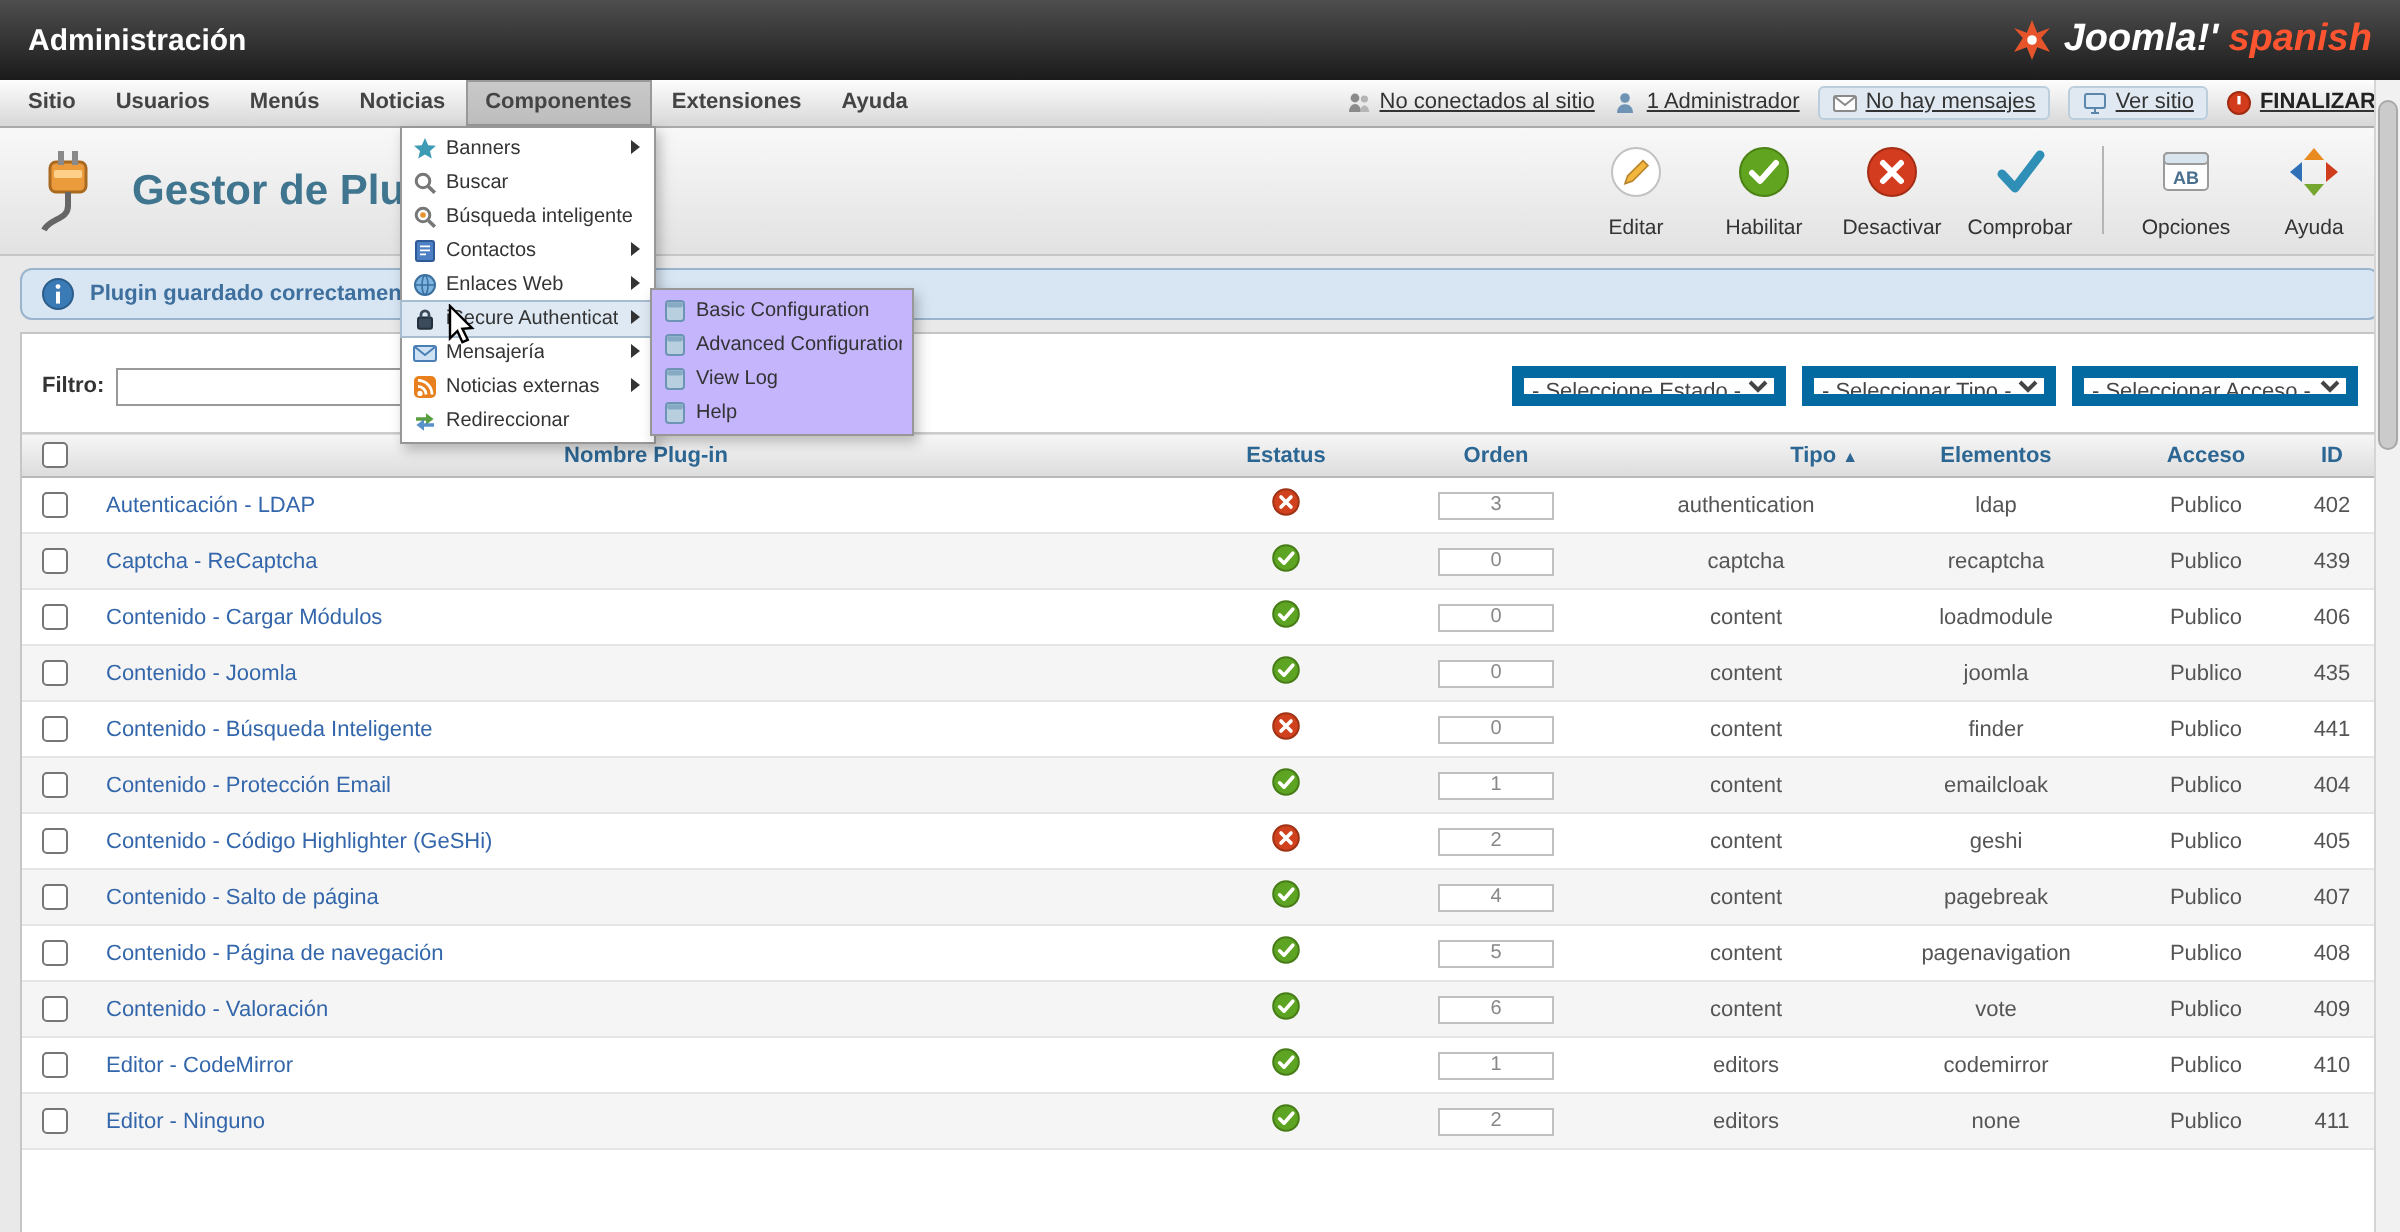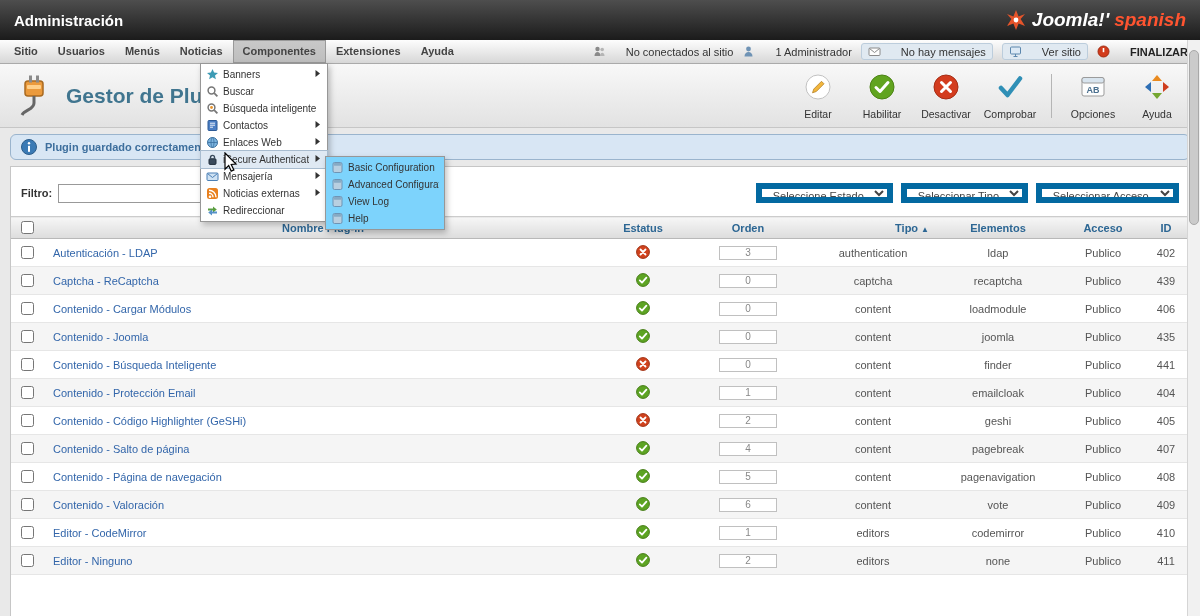--- a/index.html
+++ b/index.html
@@ -19,21 +19,21 @@
   .menubar { height:24px; background:linear-gradient(#fdfdfd,#d7d7d7);
     border-bottom:1px solid #aaa; display:flex; align-items:stretch;
     justify-content:space-between; padding:0 4px; position:relative; z-index:30; }
   .menu-items { display:flex; }
   .menu-item { padding:0 10px; line-height:23px; font-size:11px; font-weight:bold;
     color:#444; cursor:pointer; white-space:nowrap; }
   .menu-item.active { background:linear-gradient(#c9c9c9,#bdbdbd);
     box-shadow:inset 0 0 0 1px #999; }
   .menubar-status { display:flex; align-items:center; gap:9px; font-size:11px;
     color:#333; padding-right:8px; }
-  .status-item { display:flex; align-items:flex-end; gap:20px; cursor:pointer; white-space:nowrap; }
+  .status-item { display:flex; align-items:flex-start; gap:4px; cursor:pointer; white-space:nowrap;text-decoration:underline; }
   .status-item.pill { background:#e0e9f1; border:1px solid #bccddc; border-radius:3px; padding:1px 6px; }
   .status-item.strong span { font-weight:bold; color:#222; }
   .icon svg { display:block; }
   
   .header-area { height:64px; background:linear-gradient(#f8f8f8,#e2e2e2);
     border-bottom:1px solid #c6c6c6; display:flex; align-items:center;
     justify-content:space-between; padding:0 12px; }
   .title-block { display:flex; align-items:center; gap:10px; }
   h1.page-title { margin:0; font-size:21px; color:#40758f; font-weight:bold; }
   .toolbar { display:flex; align-items:flex-start; gap:2px; }
@@ -76,21 +76,21 @@
   .col-type { width:120px;text-align:right; }  .col-elements { width:130px; } .col-access { width:80px; }
   .col-id { width:46px; }
   
   .dropdown { position:absolute; left:200px; top:63px; width:128px; background:#fff;
     border:1px solid #979797; box-shadow:2px 3px 6px rgba(0,0,0,.25); z-index:40; padding:2px 0; }
   .dd-item { display:flex; align-items:center; gap:4px; height:17px; padding:0 5px;
     font-size:10px; color:#333; cursor:pointer; white-space:nowrap; }
   .dd-item.active { background:#dfe9f3; outline:1px solid #a8bccf; }
   .dd-label { overflow:hidden; }
   .dd-arrow { margin-left:auto; }
-  .submenu { position:absolute; left:325px; top:156px; width:120px; background:#7dd3fc;
+  .submenu { position:absolute; left:325px; top:144px; width:132px; background:#c4b5fd;
     border:1px solid #979797; box-shadow:2px 3px 6px rgba(0,0,0,.25); z-index:41; padding:2px 0; }
   
   .cursor { position:absolute; left:224px; top:152px; z-index:100; pointer-events:none; }
   .scrollbar { position:absolute; right:0; top:40px; bottom:0; width:13px; background:#f1f1f1;
     border-left:1px solid #d5d5d5; z-index:60; }
   .scroll-thumb { position:absolute; left:1px; right:1px; top:10px; height:175px;
     background:#cbcbcb; border:1px solid #a8a8a8; border-radius:6px; cursor:pointer; }
 </style>
 </head>
 <body>

